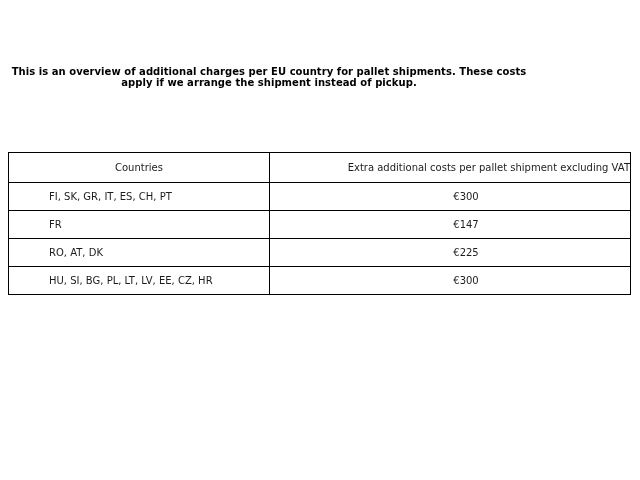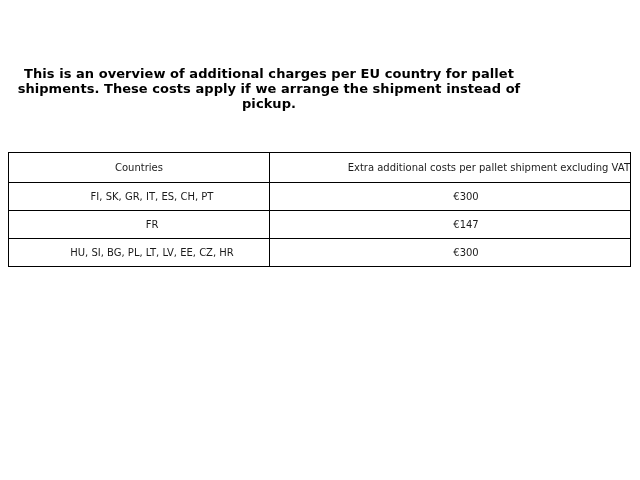--- a/index.html
+++ b/index.html
@@ -11,21 +11,21 @@
     overflow: hidden;
     font-family: "DejaVu Sans", sans-serif;
   }
 
   .intro {
     position: absolute;
     top: 66px;
     left: 0;
     width: 538px;
     text-align: center;
-    font-size: 13px;
+    font-size: 10px;
     font-weight: bold;
     color: #000000;
     letter-spacing: 0.05px;
   }
 
   table.charges {
     position: absolute;
     left: 8px;
     top: 152px;
     width: 622px;
@@ -43,21 +43,21 @@
     white-space: nowrap;
     overflow: hidden;
     vertical-align: middle;
     padding: 0;
   }
   .charges thead tr { height: 30px; }
   .charges tbody tr { height: 28px; }
 
   th.h-countries { text-align: center; }
   th.h-costs     { text-align: right; padding-left: 8px; }
-  td.countries   { text-align: center; padding-left: 26px; }
+  td.countries   { text-align: left; padding-left: 40px; }
   td.cost        { text-align: center; padding-left: 32px; }
 </style>
 </head>
 <body>
 
 <div class="intro">This is an overview of additional charges per EU country for pallet shipments. These costs apply if we arrange the shipment instead of pickup.</div>
 
 <table class="charges">
   <colgroup>
     <col class="c1">
@@ -72,17 +72,21 @@
   <tbody>
     <tr>
       <td class="countries">FI, SK, GR, IT, ES, CH, PT</td>
       <td class="cost">€300</td>
     </tr>
     <tr>
       <td class="countries">FR</td>
       <td class="cost">€147</td>
     </tr>
     <tr>
+      <td class="countries">RO, AT, DK</td>
+      <td class="cost">€225</td>
+    </tr>
+    <tr>
       <td class="countries">HU, SI, BG, PL, LT, LV, EE, CZ, HR</td>
       <td class="cost">€300</td>
     </tr>
   </tbody>
 </table>
 
 </body></html>

